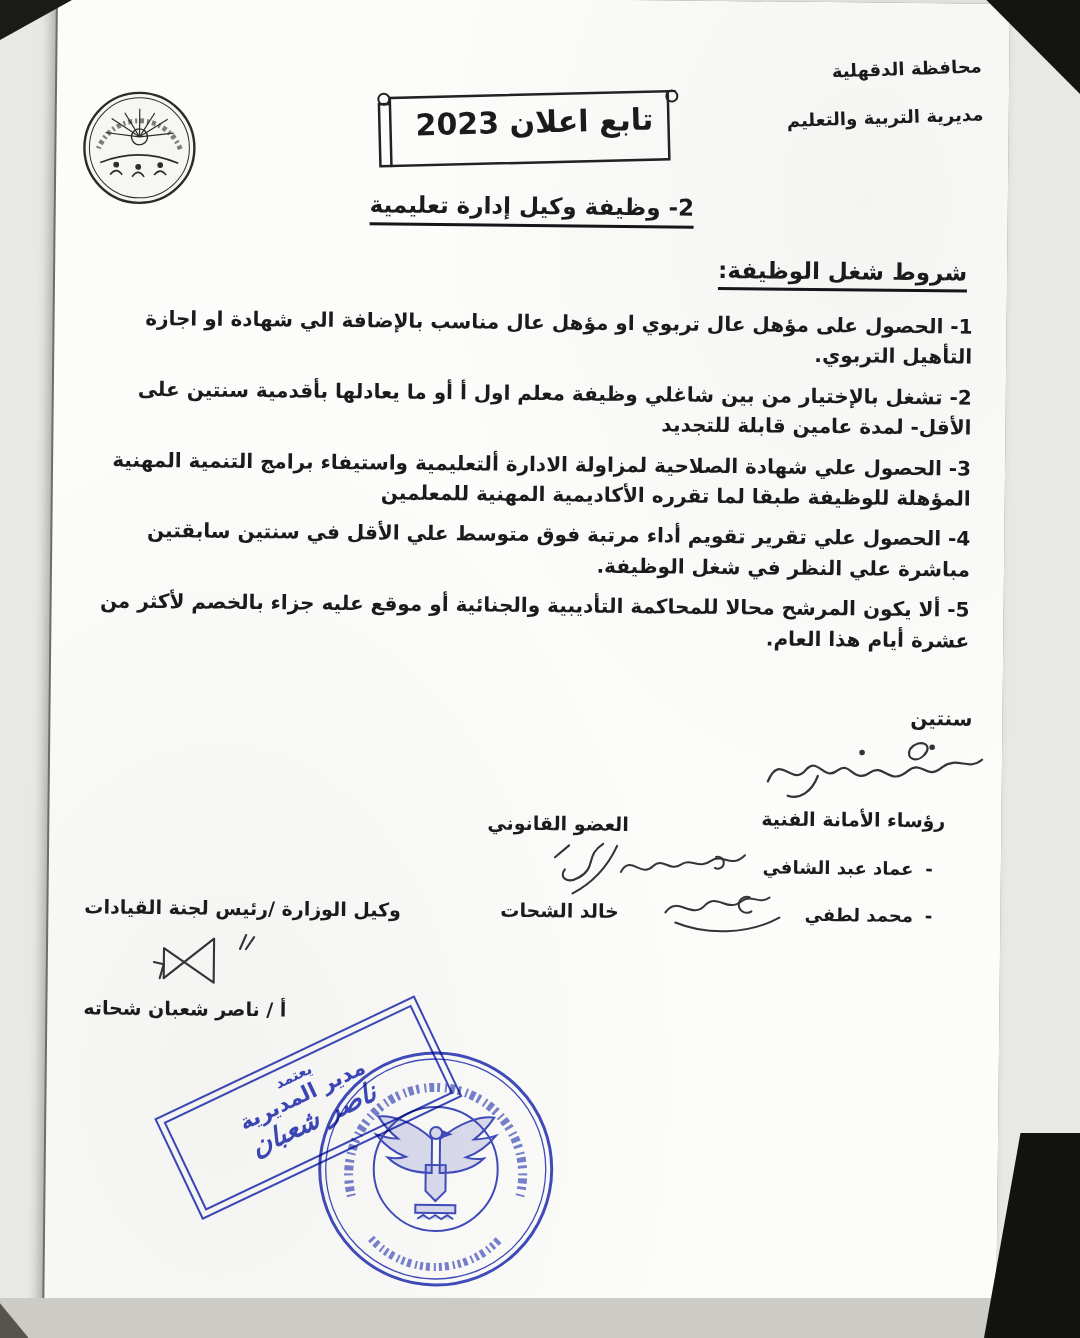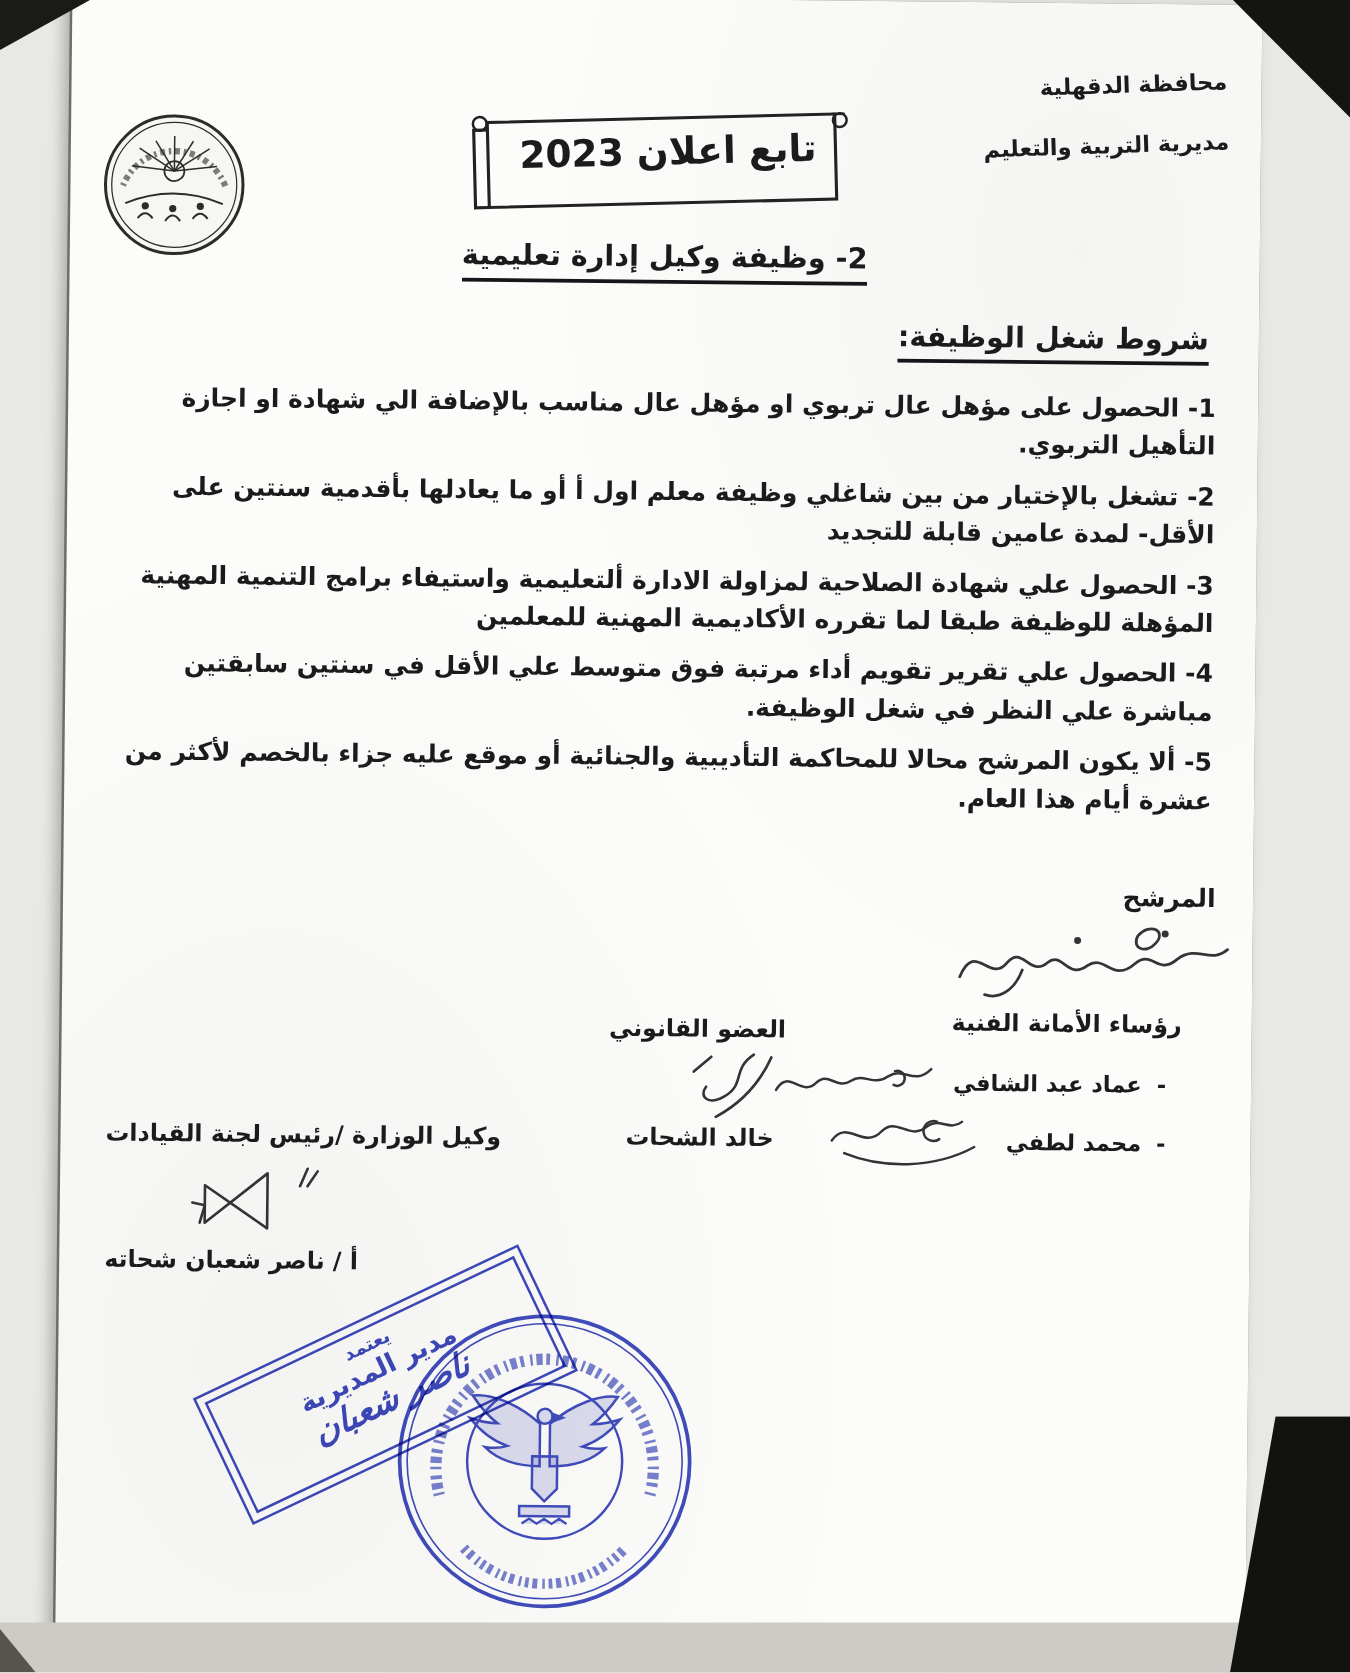--- a/index.html
+++ b/index.html
@@ -147,21 +147,21 @@
     </div>
 
     <div class="cond-list">
       <div class="cond-item">1- الحصول على مؤهل عال تربوي او مؤهل عال مناسب بالإضافة الي شهادة او اجازة التأهيل التربوي.</div>
       <div class="cond-item">2- تشغل بالإختيار من بين شاغلي وظيفة معلم اول أ  أو ما يعادلها بأقدمية سنتين على الأقل- لمدة عامين قابلة للتجديد</div>
       <div class="cond-item">3- الحصول علي شهادة الصلاحية لمزاولة الادارة ألتعليمية واستيفاء برامج التنمية المهنية المؤهلة للوظيفة طبقا لما تقرره الأكاديمية المهنية للمعلمين</div>
       <div class="cond-item">4- الحصول علي تقرير تقويم أداء مرتبة فوق متوسط علي الأقل في سنتين سابقتين مباشرة علي النظر في شغل الوظيفة.</div>
       <div class="cond-item">5- ألا يكون المرشح محالا للمحاكمة التأديبية والجنائية أو موقع عليه جزاء بالخصم لأكثر من عشرة أيام هذا العام.</div>
     </div>
 
-    <div class="lbl specialist-label">المرشح</div>
+    <div class="lbl specialist-label">سنتين</div>
 
     <svg class="sig sig-specialist" width="230" height="74" viewBox="0 0 230 74">
       <g fill="none" stroke="#1f1f23" stroke-width="2.2" stroke-linecap="round" stroke-linejoin="round" opacity=".9">
         <path d="M8 50 C20 20 32 56 46 38 C58 24 64 50 78 38 C90 28 94 52 110 40 C124 30 130 54 148 38 C162 26 166 48 182 34 C198 22 208 38 222 26"></path>
         <path d="M150 16 c10 -12 24 -4 14 6 c-7 8 -19 4 -14 -6"></path>
         <path d="M58 44 c-6 16 -18 24 -30 20"></path>
         <circle cx="102" cy="20" r="1.7" fill="#1f1f23"></circle>
         <circle cx="172" cy="14" r="1.7" fill="#1f1f23"></circle>
       </g>
     </svg>

